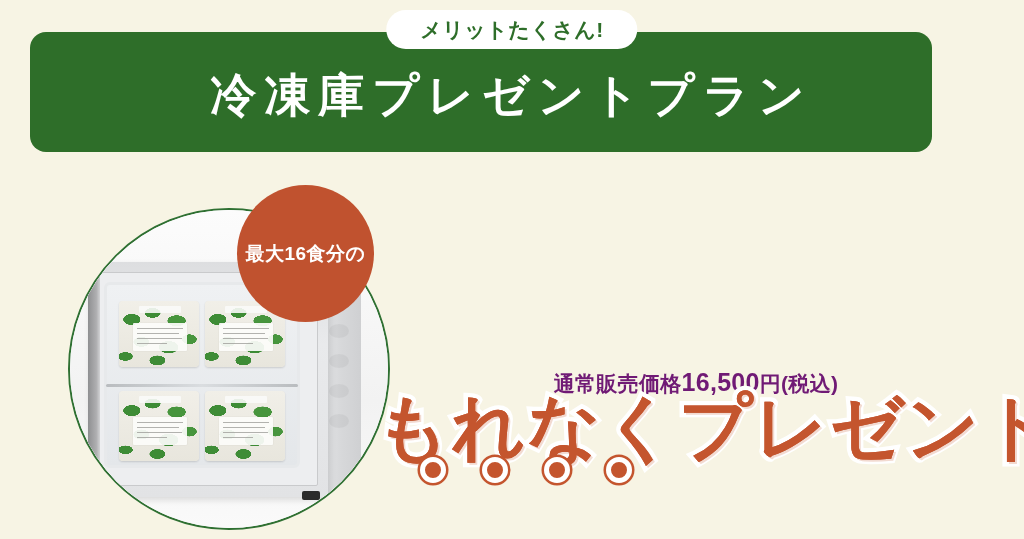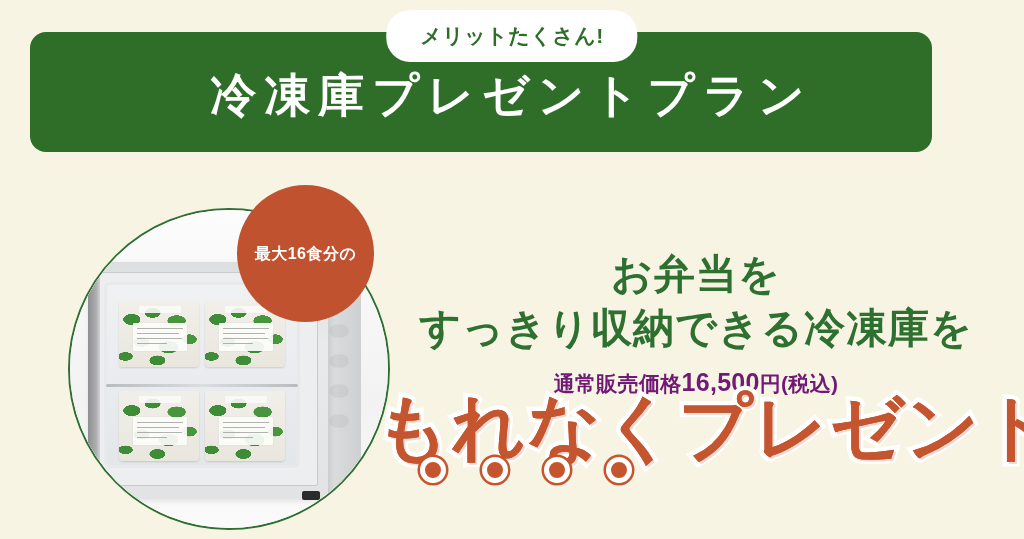--- a/index.html
+++ b/index.html
@@ -54,21 +54,21 @@
     white-space: nowrap;
   }
   .header-badge {
     position: absolute;
     left: 50%;
     top: 10px;
     transform: translateX(-50%);
     background: #FFFFFF;
     color: #2E6E29;
     border-radius: 24px;
-    height: 52px;
+    height: 39px;
     padding: 0 34px;
     display: flex;
     align-items: center;
     justify-content: center;
     font-size: 21px;
     font-weight: bold;
     letter-spacing: 0.5px;
     white-space: nowrap;
     z-index: 5;
   }
@@ -235,21 +235,21 @@
     top: 185px;
     width: 137px;
     height: 137px;
     border-radius: 50%;
     background: #C0522F;
     display: flex;
     flex-direction: column;
     align-items: center;
     justify-content: center;
     color: #FFFFFF;
-    font-size: 16px;
+    font-size: 19px;
     font-weight: bold;
     line-height: 1.45;
     letter-spacing: 0.5px;
     text-align: center;
     z-index: 6;
   }
   .orange-badge span { display: block; white-space: nowrap; }
 
   
   .right-col {
@@ -430,24 +430,20 @@
     </div>
   </div>
 
   <div class="orange-badge">
     <span>最大16食分の</span>
   </div>
 
   <div class="right-col">
 
 
-    <div class="headline">
-      <div>お弁当を</div>
-      <div>すっきり収納できる冷凍庫を</div>
-    </div>
 
     <div class="price-line">
       <span>通常販売価格</span><span class="amount">16,500</span><span>円(税込)</span>
     </div>
 
     <div class="present-wrap">
       <span class="present-text">もれなくプレゼント!</span>
     </div>
 
     <div class="emphasis-dots">

